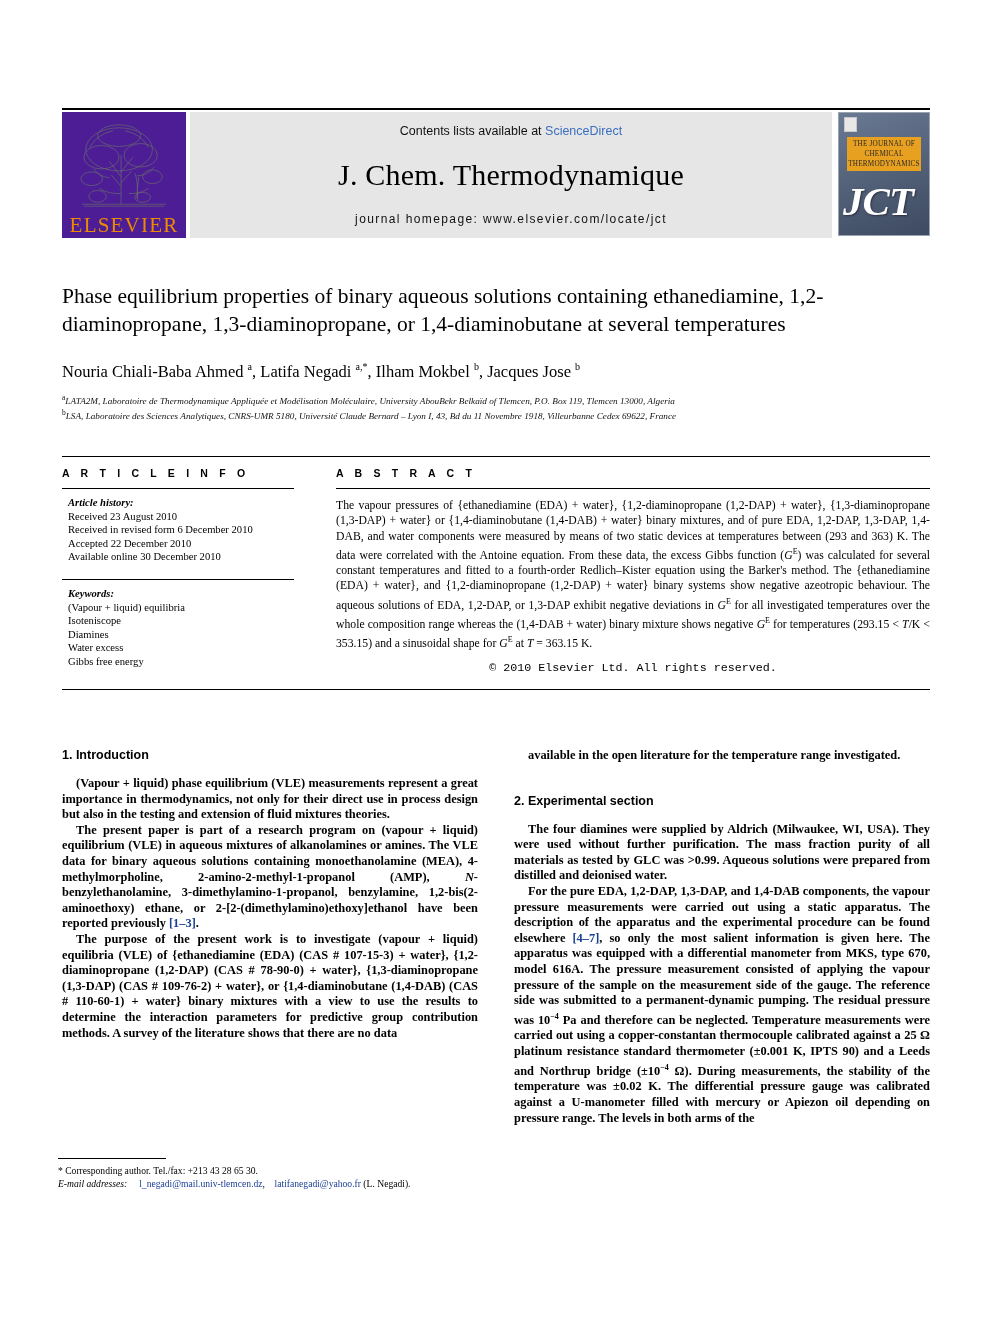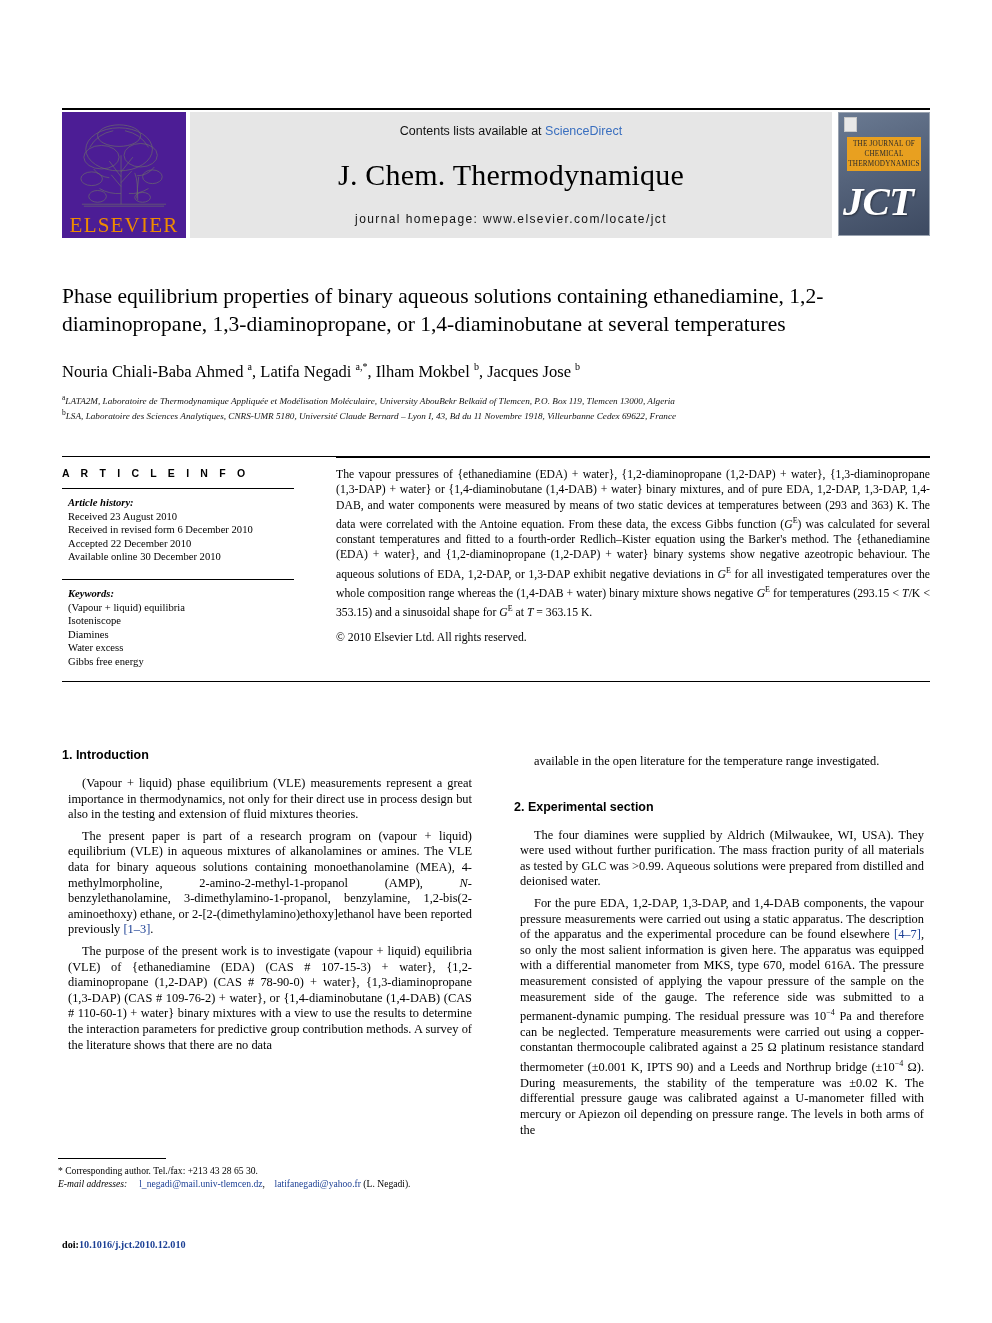--- a/index.html
+++ b/index.html
@@ -103,37 +103,37 @@
     font-size:10.5px; letter-spacing:4.2px; margin:10px 0 9px 0; color:#000;
   }
   .rule { border-top:1px solid #000; }
   .info-group { padding-top:7px; font-size:10.6px; line-height:13.6px;margin-left:6px; }
   .info-group .it { font-style:italic; font-weight:bold; }
   .info-gap { height:15px; }
   .abs-body {
     padding-top:9px; font-size:11.7px; line-height:15.3px;
     text-align:justify; color:#000;
   }
-  .abs-copy { text-align:left; margin-top:1px; }
+  .abs-copy { text-align:center; margin-top:1px;font-family:Liberation Mono, monospace; }
   .band-bottom { border-top:1px solid #000; margin-top:12px; }
 
   
   .body-cols {
     position:absolute; left:62px; top:748px; width:868px; height:420px;
     display:flex; gap:36px;
   }
   .bcol { width:416px; flex:0 0 416px; }
   .h2 {
     font-family:"Liberation Sans", sans-serif; font-weight:bold;
     font-size:12.5px; margin:0 0 14px 0; color:#000;
   }
   .h2.spaced { margin-top:30px; }
   p.bp {
-    margin:6px; font-size:12.4px; line-height:15.6px;
-    text-align:justify; text-indent:14px; color:#000;
+    margin:0; font-size:12.4px; line-height:15.6px;
+    text-align:justify; text-indent:14px; color:#000;font-weight:bold;
   }
   p.bp + p.bp { margin-top:0; }
   .ref { color:#1b3f94; }
 
   
   .footnotes { position:absolute; left:58px; top:1158px; width:416px; }
   .fn-rule { width:108px; border-top:1px solid #000; margin-bottom:5px; }
   .fn { font-size:9.6px; line-height:13px; color:#000; }
   .fn .em { font-style:italic; }
   .fn a, .fn .lnk { color:#1b3f94; text-decoration:none; }
@@ -228,20 +228,21 @@
           <div class="it">Keywords:</div>
           <div>(Vapour + liquid) equilibria</div>
           <div>Isoteniscope</div>
           <div>Diamines</div>
           <div>Water excess</div>
           <div>Gibbs free energy</div>
         </div>
       </div>
 
       <div class="col-abs">
+        <div class="sect-head">A B S T R A C T</div>
         <div class="rule"></div>
         <div class="abs-body">The vapour pressures of {ethanediamine (EDA) + water}, {1,2-diaminopropane (1,2-DAP) + water}, {1,3-diaminopropane (1,3-DAP) + water} or {1,4-diaminobutane (1,4-DAB) + water} binary mixtures, and of pure EDA, 1,2-DAP, 1,3-DAP, 1,4-DAB, and water components were measured by means of two static devices at temperatures between (293 and 363) K. The data were correlated with the Antoine equation. From these data, the excess Gibbs function (<span class="ital">G</span><sup class="sm">E</sup>) was calculated for several constant temperatures and fitted to a fourth-order Redlich–Kister equation using the Barker's method. The {ethanediamine (EDA) + water}, and {1,2-diaminopropane (1,2-DAP) + water} binary systems show negative azeotropic behaviour. The aqueous solutions of EDA, 1,2-DAP, or 1,3-DAP exhibit negative deviations in <span class="ital">G</span><sup class="sm">E</sup> for all investigated temperatures over the whole composition range whereas the (1,4-DAB + water) binary mixture shows negative <span class="ital">G</span><sup class="sm">E</sup> for temperatures (293.15 &lt; <span class="ital">T</span>/K &lt; 353.15) and a sinusoidal shape for <span class="ital">G</span><sup class="sm">E</sup> at <span class="ital">T</span> = 363.15 K.</div>
         <div class="abs-body abs-copy">© 2010 Elsevier Ltd. All rights reserved.</div>
       </div>
 
     </div>
     <div class="band-bottom"></div>
   </div>
 
   <div class="body-cols">
@@ -268,18 +269,15 @@
     <div class="fn fn-line2">
       <span class="em">E-mail addresses:</span>
       &nbsp;&nbsp;&nbsp;
       <span class="lnk">l_negadi@mail.univ-tlemcen.dz</span>,&nbsp;&nbsp;&nbsp;
       <span class="lnk">latifanegadi@yahoo.fr</span>
       <span>(L. Negadi).</span>
     </div>
   </div>
 
   <div class="footer">
-    <div class="l2">
-      <span>doi:</span><span class="doi">10.1016/j.jct.2010.12.010</span>
-    </div>
   </div>
 
 </div>
 
 </body></html>

